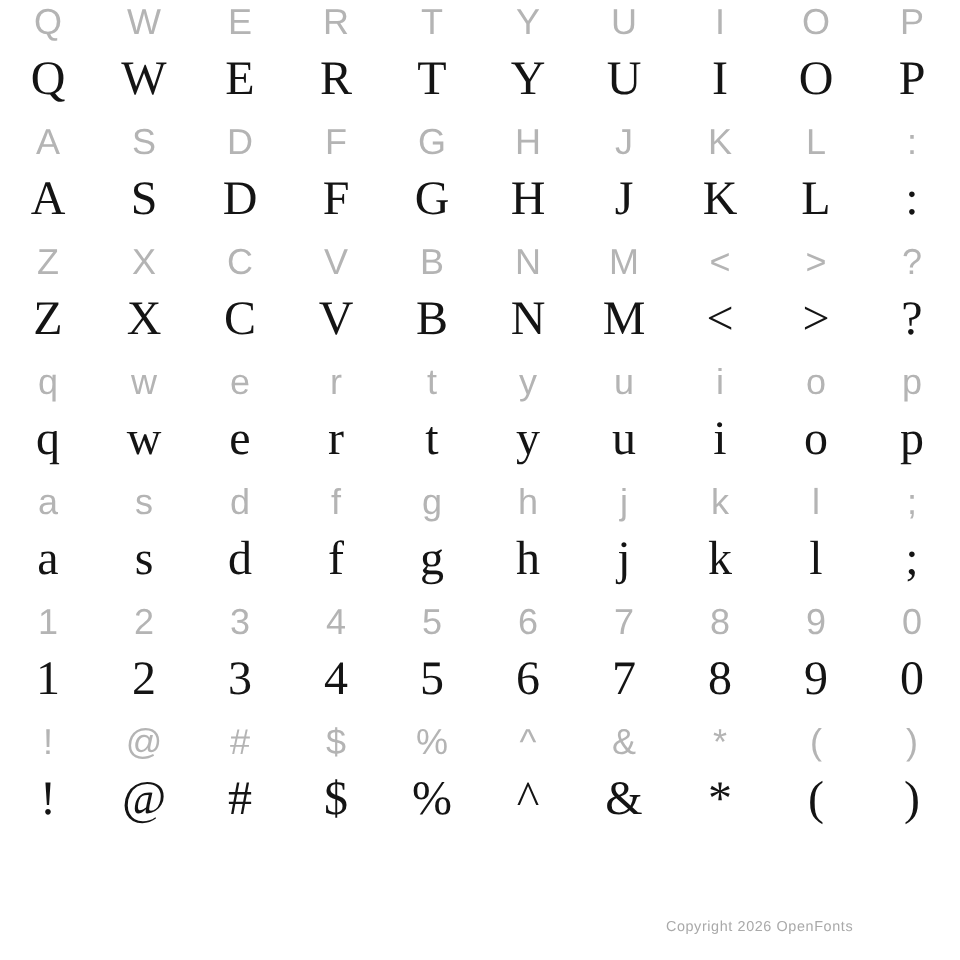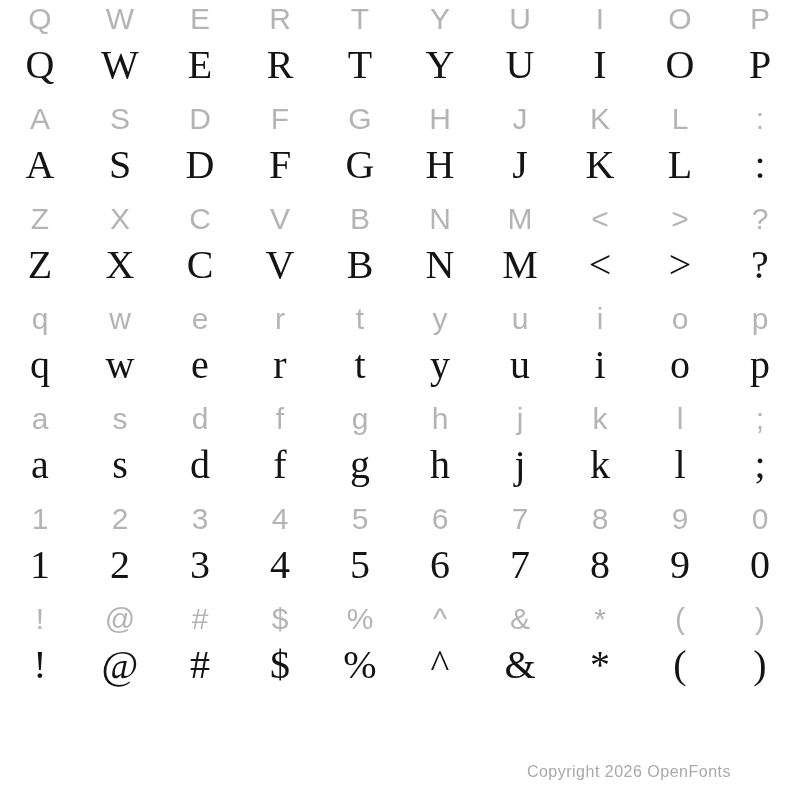--- a/index.html
+++ b/index.html
@@ -43,23 +43,23 @@
   .glyph-row.specimen {
     height: 54px;
     line-height: 54px;
     font-family: "Liberation Serif", serif;
     font-size: 40px;
     color: #141414;
   }
   .copyright {
     position: absolute;
     top: 760px;
-    right: 69px;
+    right: 89px;
     font-family: "Liberation Sans", sans-serif;
-    font-size: 16px;
+    font-size: 12px;
     line-height: 24px;
     color: #a9a9a9;
     letter-spacing: 0.5px;
     white-space: nowrap;
   }
 </style>
 </head>
 <body>
 
 <main class="specimen-grid">

